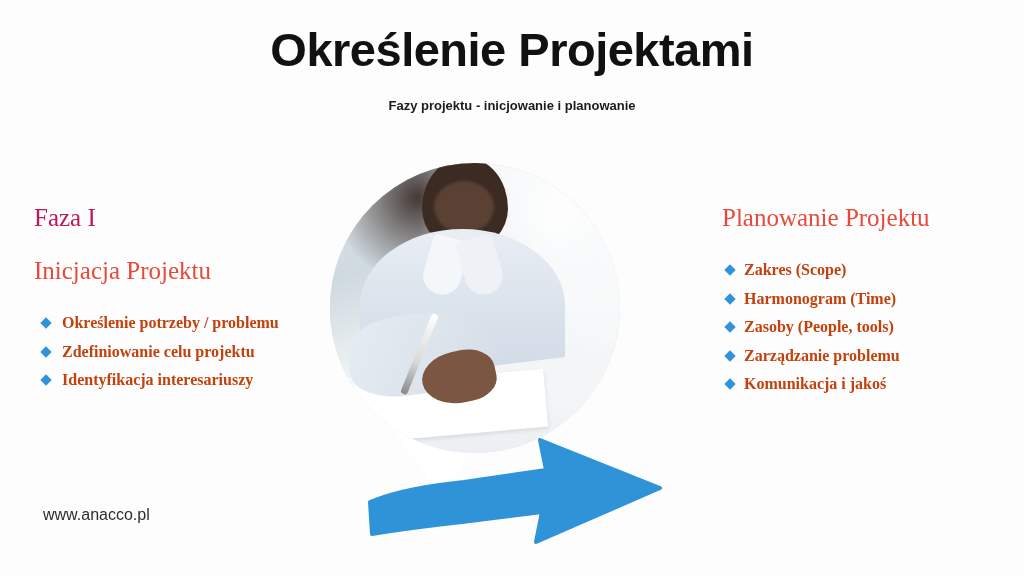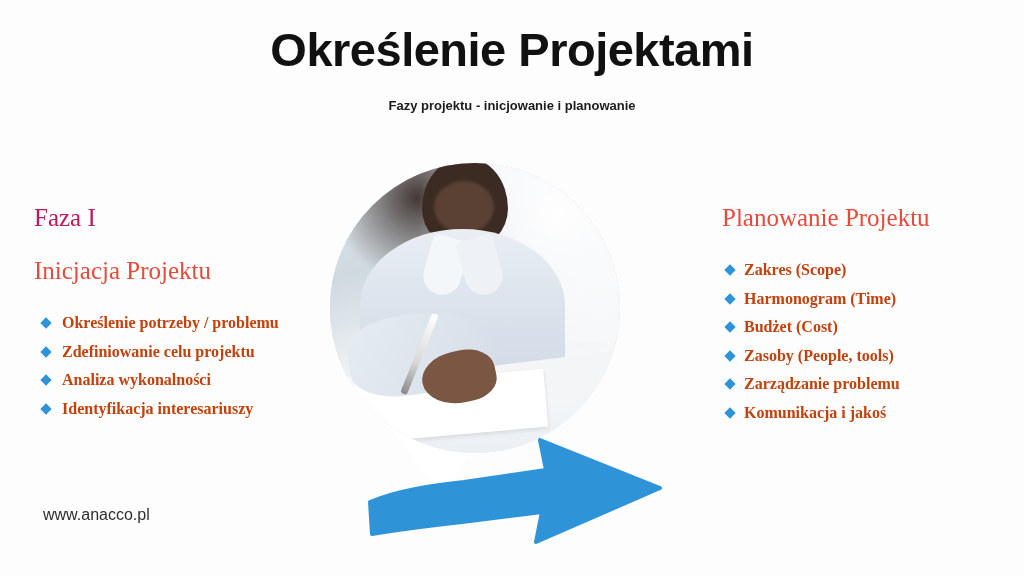--- a/index.html
+++ b/index.html
@@ -251,31 +251,29 @@
 
   <div class="title">Określenie Projektami</div>
   <div class="subtitle">Fazy projektu - inicjowanie i planowanie</div>
 
   <div class="col col-left">
     <div class="phase-label">Faza I</div>
     <div class="phase-name">Inicjacja Projektu</div>
     <ul class="bullets">
       <li><span class="dia"></span><span>Określenie potrzeby / problemu</span></li>
       <li><span class="dia"></span><span>Zdefiniowanie celu projektu</span></li>
-      <li><span class="dia"></span><span>Analiza wykonalności</span></li>
       <li><span class="dia"></span><span>Identyfikacja interesariuszy</span></li>
     </ul>
   </div>
 
   <div class="col col-right">
     <div class="phase-name">Planowanie  Projektu</div>
     <ul class="bullets">
       <li><span class="dia"></span><span>Zakres (Scope)</span></li>
       <li><span class="dia"></span><span>Harmonogram (Time)</span></li>
-      <li><span class="dia"></span><span>Budżet (Cost)</span></li>
       <li><span class="dia"></span><span>Zasoby (People, tools)</span></li>
       <li><span class="dia"></span><span>Zarządzanie problemu</span></li>
       <li><span class="dia"></span><span>Komunikacja i jakoś</span></li>
     </ul>
   </div>
 
   <div class="bubble-wrap">
     <div class="bubble-tail"></div>
     <div class="bubble">
       <div class="photo">

